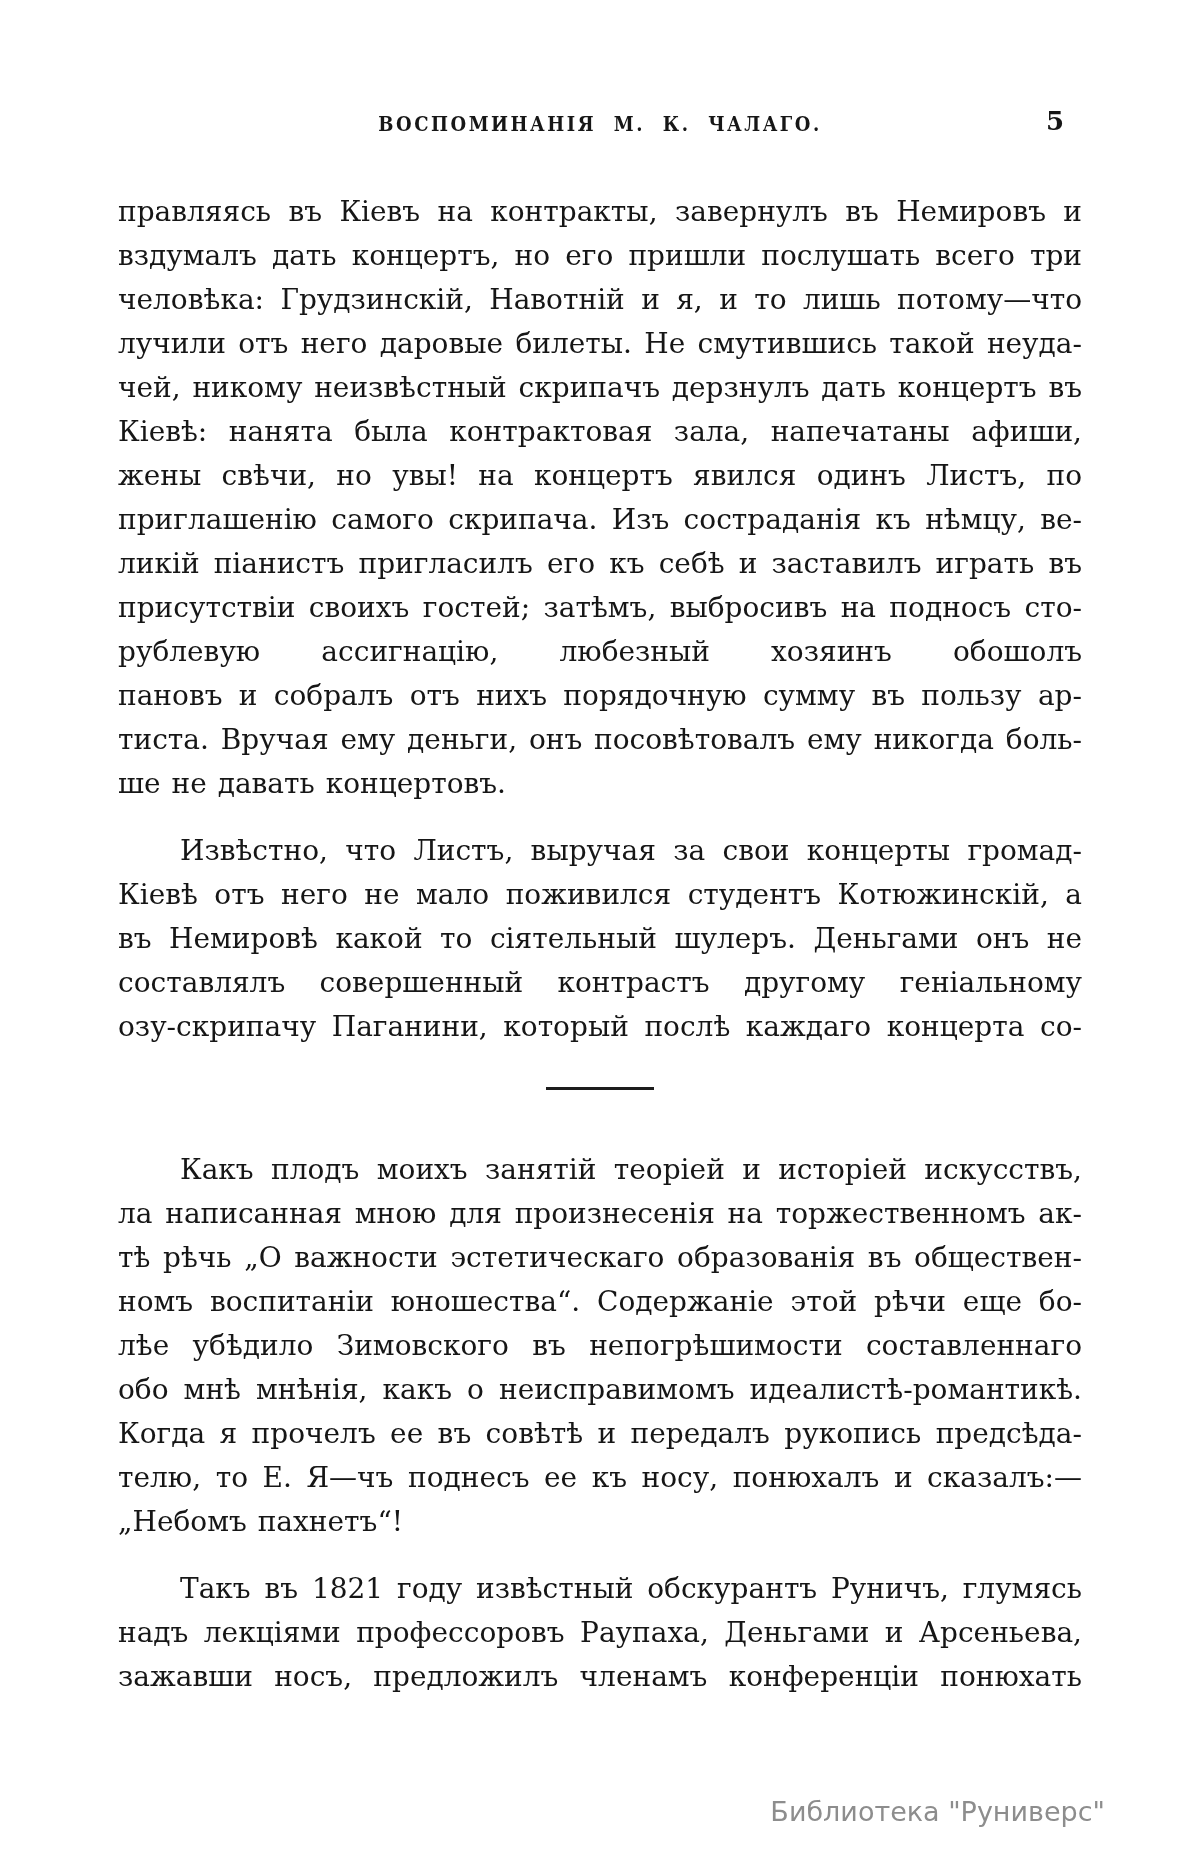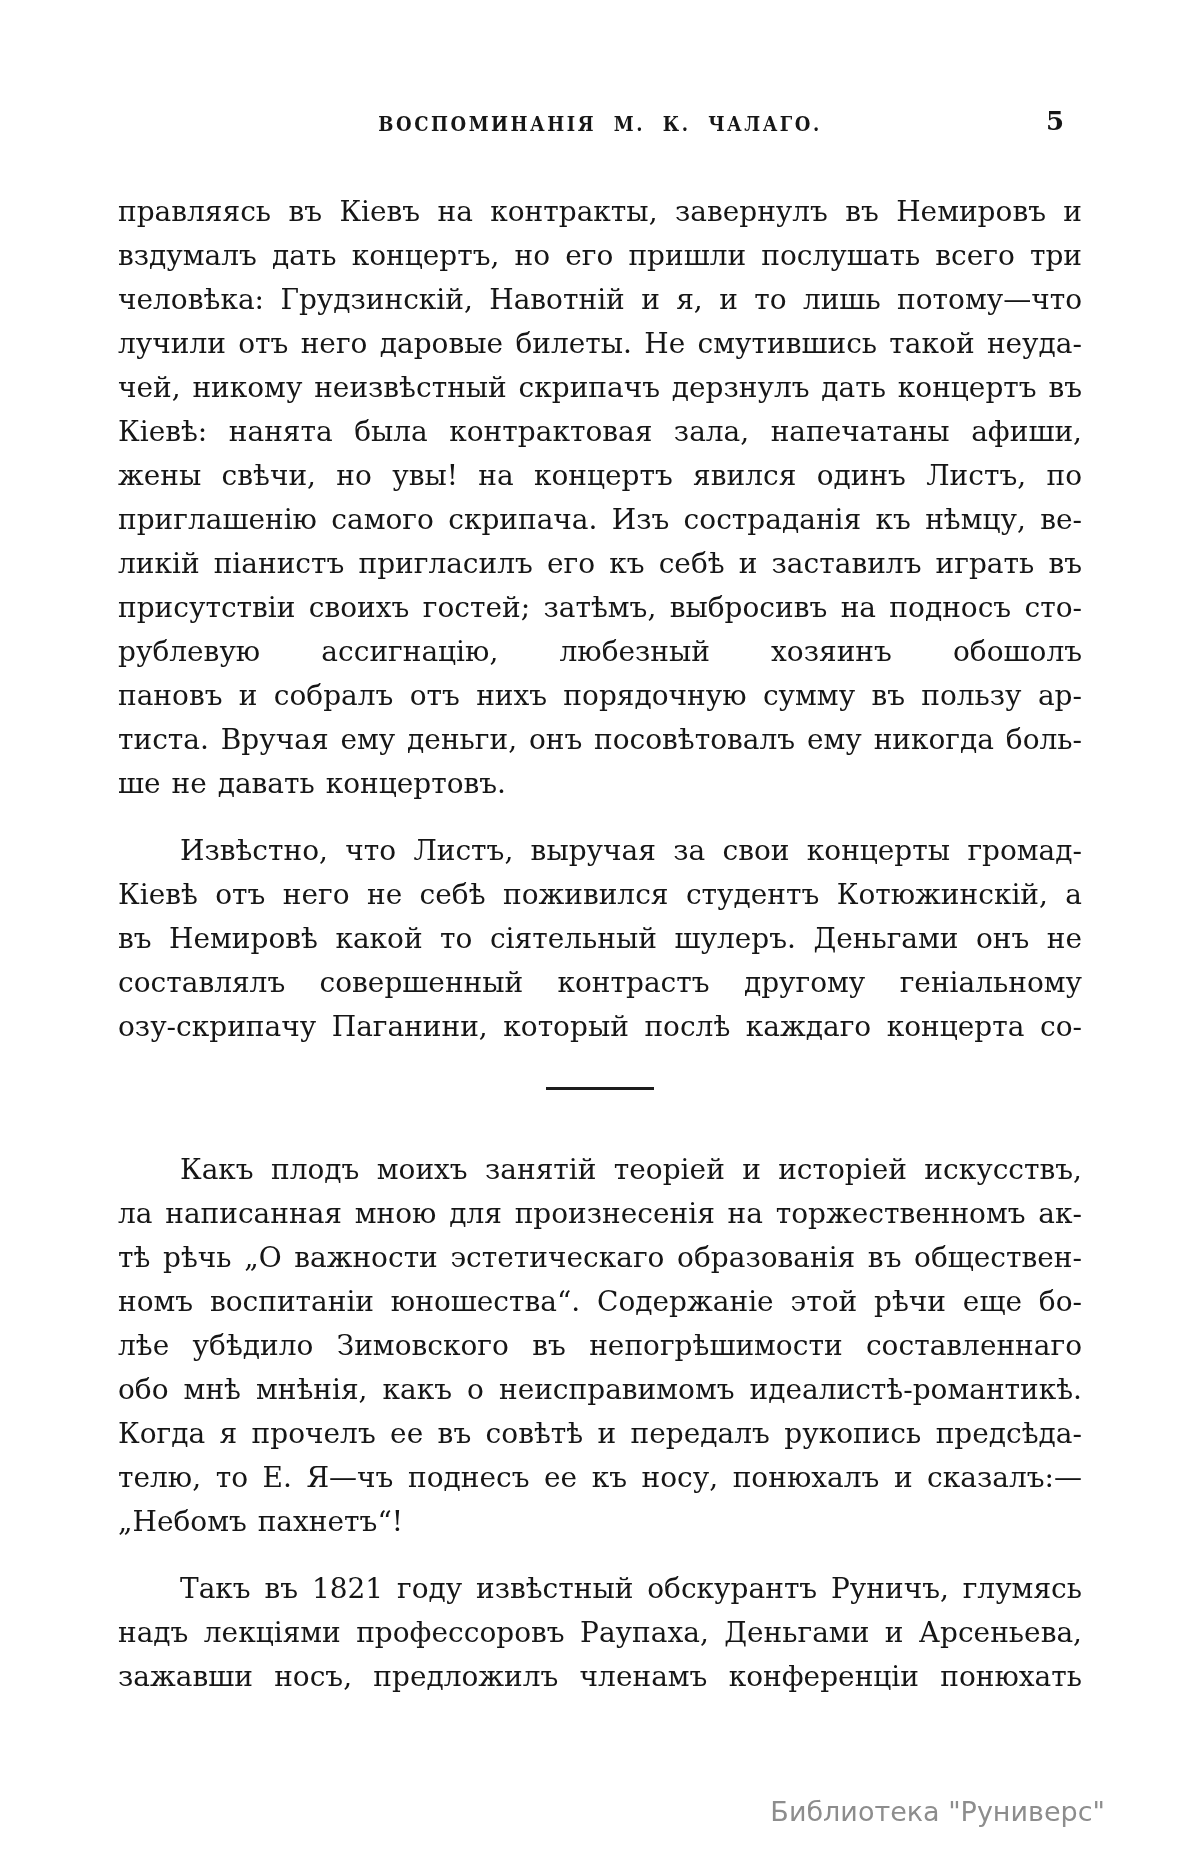--- a/index.html
+++ b/index.html
@@ -95,21 +95,21 @@
         <div class="line justify">Кіевѣ: нанята была контрактовая зала, напечатаны афиши, заж-</div>
         <div class="line justify">жены свѣчи, но увы! на концертъ явился одинъ Листъ, по</div>
         <div class="line justify">приглашенію самого скрипача. Изъ состраданія къ нѣмцу, ве-</div>
         <div class="line justify">ликій піанистъ пригласилъ его къ себѣ и заставилъ играть въ</div>
         <div class="line justify">присутствіи своихъ гостей; затѣмъ, выбросивъ на подносъ сто-</div>
         <div class="line justify">рублевую ассигнацію, любезный хозяинъ обошолъ вельможныхъ</div>
         <div class="line justify">пановъ и собралъ отъ нихъ порядочную сумму въ пользу ар-</div>
         <div class="line justify">тиста. Вручая ему деньги, онъ посовѣтовалъ ему никогда боль-</div>
         <div class="line left">ше не давать концертовъ.</div>
         <div class="line justify-indent">Извѣстно, что Листъ, выручая за свои концерты громад-</div>
-        <div class="line justify">Кіевѣ отъ него не себѣ поживился студентъ Котюжинскій, а</div>
+        <div class="line justify">Кіевѣ отъ него не мало поживился студентъ Котюжинскій, а</div>
         <div class="line justify">въ Немировѣ какой то сіятельный шулеръ. Деньгами онъ не до-</div>
         <div class="line justify">составлялъ совершенный контрастъ другому геніальному вирту-</div>
         <div class="line justify">озу-скрипачу Паганини, который послѣ каждаго концерта со-</div>
         <div class="line separator"></div>
         <div class="line justify-indent">Какъ плодъ моихъ занятій теоріей и исторіей искусствъ, бы-</div>
         <div class="line justify">ла написанная мною для произнесенія на торжественномъ ак-</div>
         <div class="line justify">тѣ рѣчь „О важности эстетическаго образованія въ обществен-</div>
         <div class="line justify">номъ воспитаніи юношества“. Содержаніе этой рѣчи еще бо-</div>
         <div class="line justify">лѣе убѣдило Зимовского въ непогрѣшимости составленнаго имъ</div>
         <div class="line justify">обо мнѣ мнѣнія, какъ о неисправимомъ идеалистѣ-романтикѣ.</div>

